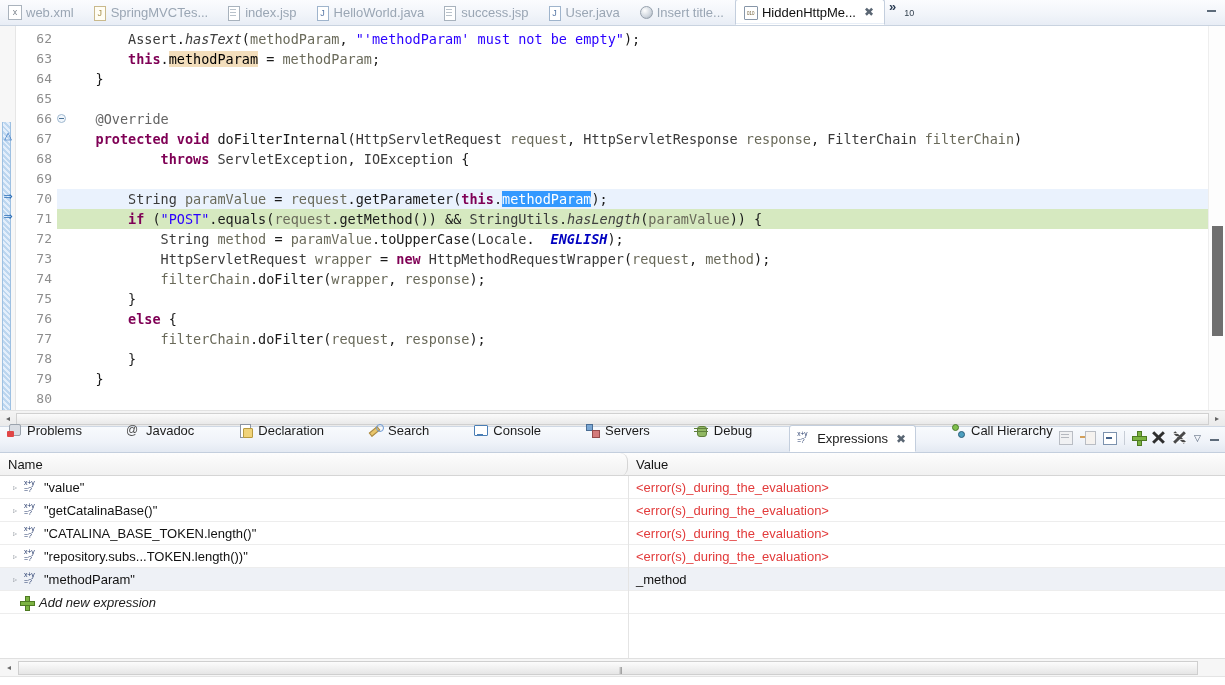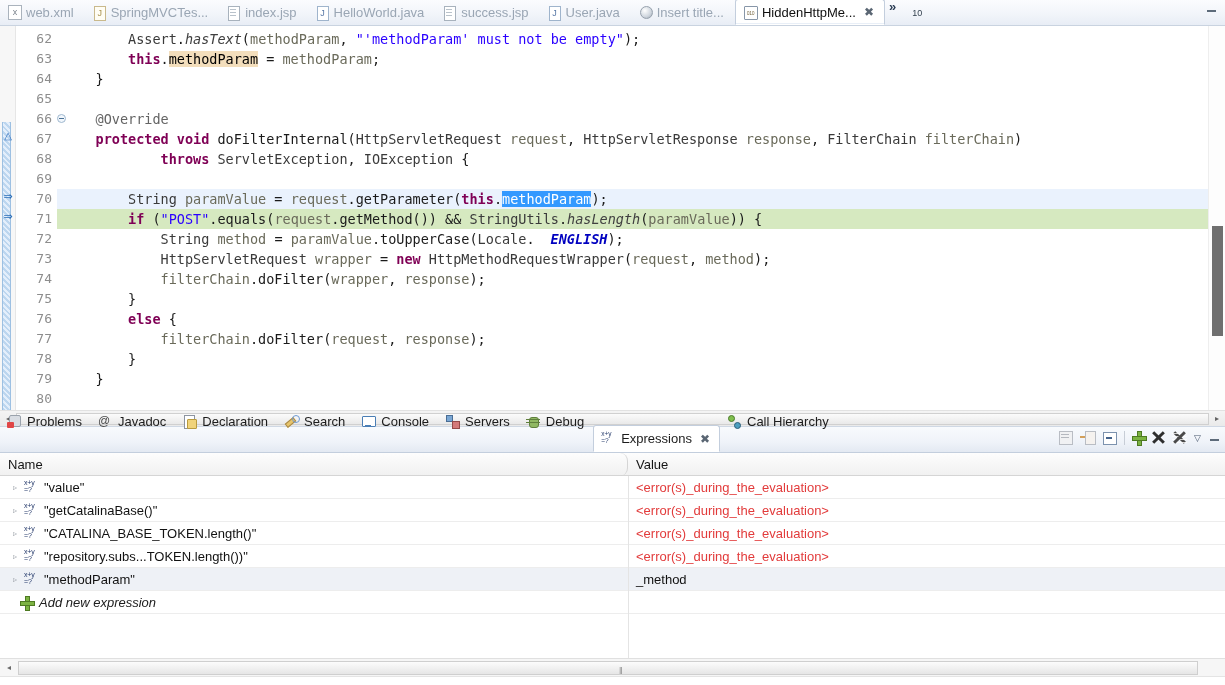--- a/index.html
+++ b/index.html
@@ -71,21 +71,21 @@
   }
   .ficon.classf::after{
     content:"010"; position:absolute; left:1px; top:5px; width:11px;
     font-size:5px; line-height:6px; color:#7a6a45; text-align:center; letter-spacing:-0.3px;
   }
   .tab-overflow {
     display:flex; align-items:flex-start; font-size:12px; color:#2b3d55;
     padding:2px 6px 0 4px; position:relative; height:26px;
   }
   .tab-overflow .chev { font-size:13px; font-weight:bold; line-height:11px;}
-  .tab-overflow .cnt { font-size:9px; color:#33414f; align-self:flex-end; padding-bottom:7px; margin-left:16px;}
+  .tab-overflow .cnt { font-size:9px; color:#33414f; align-self:flex-end; padding-bottom:7px; margin-left:8px;}
   .win-min {
     position:absolute; right:6px; top:4px; width:14px; height:10px;
   }
   .win-min::after{ content:""; position:absolute; left:2px; bottom:2px; width:9px; height:2px; background:#5d6b7a; }
 
   
   .editor {
     position:absolute; left:0; top:26px; width:1225px; height:400px;
     background:#ffffff; overflow:hidden;
   }
@@ -348,21 +348,21 @@
       <div class="arr">◂</div>
       <div class="htrack">
         <div class="hthumb"></div>
       </div>
       <div class="arr">▸</div>
     </div>
   </div>
 
   <div class="bottom">
     <div class="viewtabs">
-      <div id="view-tabs-host" style="display:flex;align-items:flex-start;">
+      <div id="view-tabs-host" style="display:flex;align-items:center;gap:28px;">
           <div class="vtab">
             <span class="vicon ico-problems"></span>
             <span>Problems</span>
           </div>
           <div class="vtab">
             <span class="vicon ico-javadoc"></span>
             <span>Javadoc</span>
           </div>
           <div class="vtab">
             <span class="vicon ico-declaration"></span>

